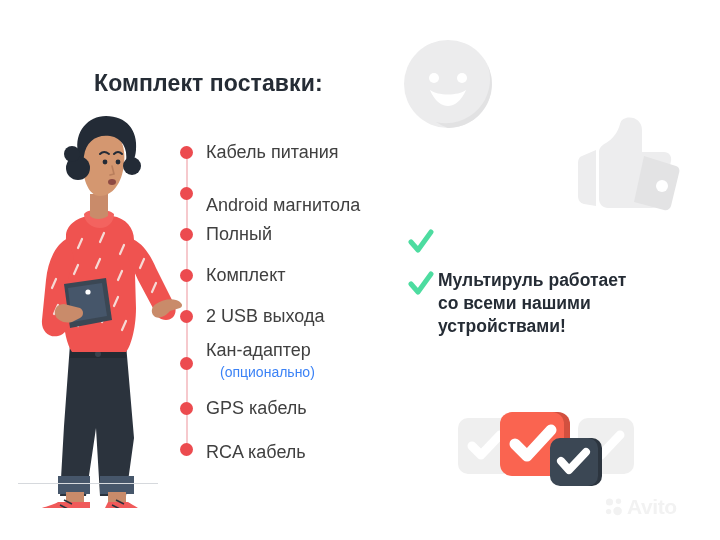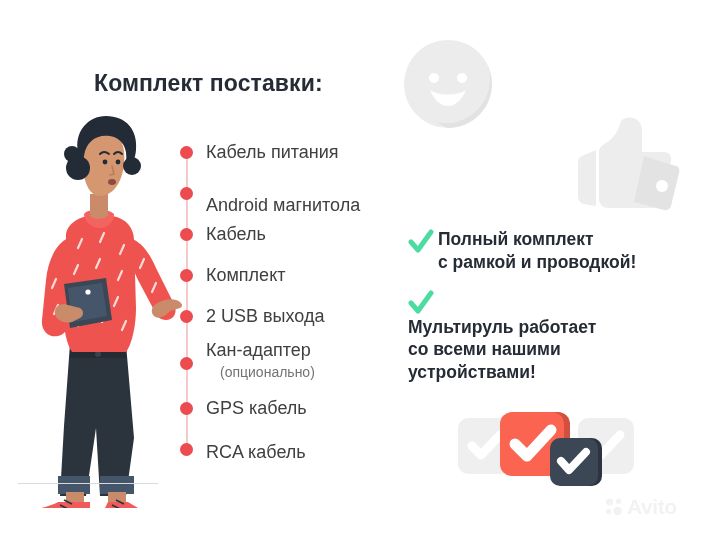--- a/index.html
+++ b/index.html
@@ -96,21 +96,21 @@
     position: absolute;
     left: 34px;
     font-size: 18px;
     color: #404040;
     line-height: 1.18;
   }
   .spec-sub {
     position: absolute;
     left: 48px;
     font-size: 14px;
-    color: #737373;
+    color: #3b82f6;
   }
 
   
   #benefits {
     position: absolute;
     left: 408px;
     top: 228px;
     width: 300px;
   }
   .benefit {
@@ -126,21 +126,21 @@
     margin-right: 4px;
     margin-top: 1px;
   }
   .benefit-text {
     font-size: 17.5px;
     line-height: 1.30;
     color: #252c35;
     font-weight: 600;
     white-space: pre-line;
   }
-  #benefit-2 { margin-top: 6px; flex-direction: column; }
+  #benefit-2 { margin-top: 6px; }
   #benefit-2 .benefit-check { margin-top: 2px; }
 
   
   #avito-watermark {
     position: absolute;
     left: 604px;
     top: 496px;
     display: flex;
     align-items: center;
     opacity: 1;
@@ -300,21 +300,21 @@
       <span class="spec-text" style="top:4px">Кабель питания</span>
     </div>
 
     <div class="spec-item" style="top:49px">
       <span class="spec-dot" style="top:8px"></span>
       <span class="spec-text" style="top:16px">Android магнитола</span>
     </div>
 
     <div class="spec-item" style="top:90px">
       <span class="spec-dot" style="top:8px"></span>
-      <span class="spec-text" style="top:4px">Кабель</span>
+      <span class="spec-text" style="top:4px">Полный</span>
     </div>
 
     <div class="spec-item" style="top:131px">
       <span class="spec-dot" style="top:8px"></span>
       <span class="spec-text" style="top:4px">Комплект</span>
     </div>
 
     <div class="spec-item" style="top:172px">
       <span class="spec-dot" style="top:8px"></span>
       <span class="spec-text" style="top:4px">2 USB выхода</span>
@@ -338,22 +338,20 @@
   </div>
 
   <div id="benefits">
 
     <div class="benefit" id="benefit-1">
       <span class="benefit-check">
         <svg viewBox="0 0 26 26" width="26" height="26">
           <path d="M3 13 l7 8 l13 -18" stroke="#4ddca0" stroke-width="5" fill="none" stroke-linecap="round" stroke-linejoin="round"></path>
         </svg>
       </span>
-      <span class="benefit-text">Полный комплект
-с рамкой и проводкой!</span>
     </div>
 
     <div class="benefit" id="benefit-2">
       <span class="benefit-check">
         <svg viewBox="0 0 26 26" width="26" height="26">
           <path d="M3 13 l7 8 l13 -18" stroke="#4ddca0" stroke-width="5" fill="none" stroke-linecap="round" stroke-linejoin="round"></path>
         </svg>
       </span>
       <span class="benefit-text">Мультируль работает
 со всеми нашими

